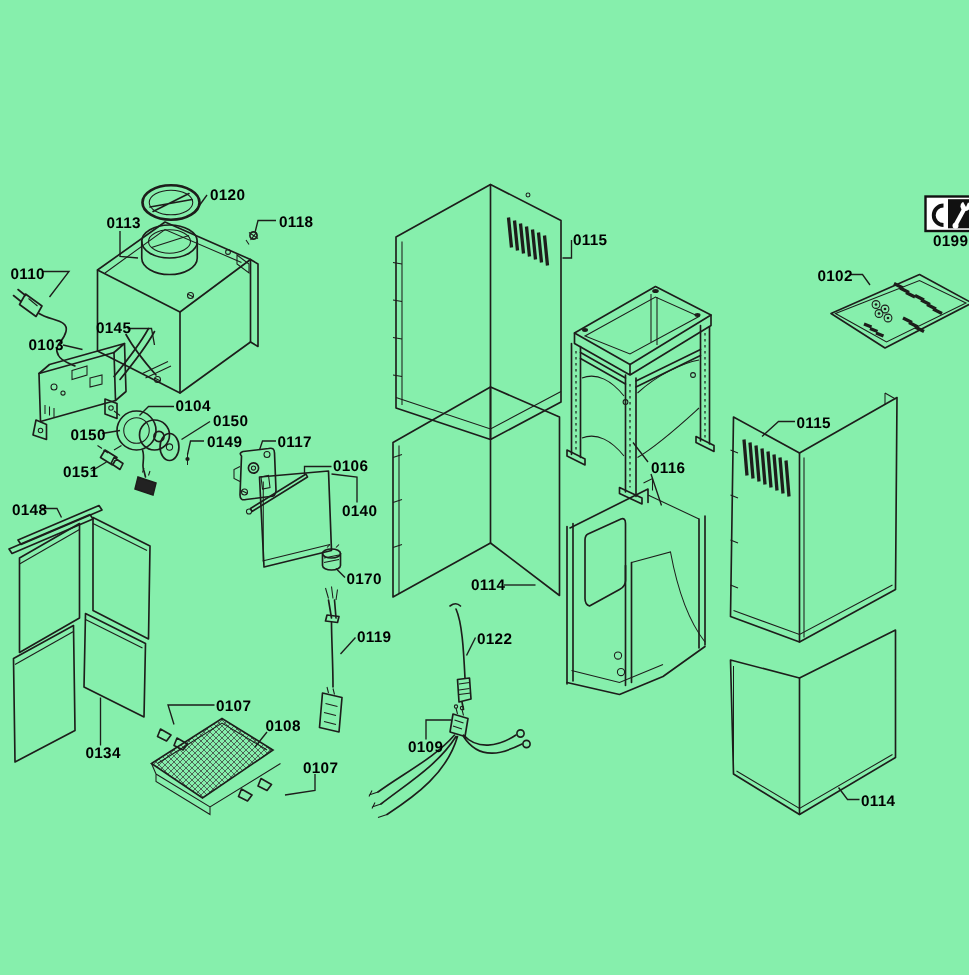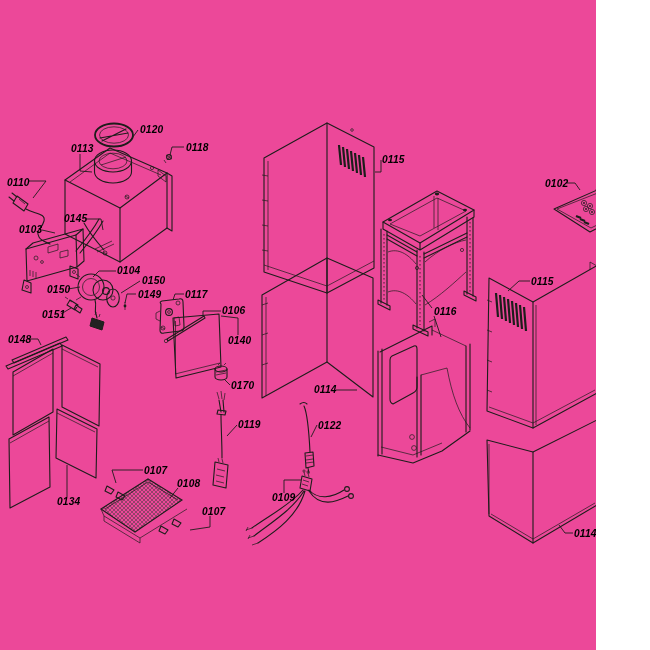--- a/index.html
+++ b/index.html
@@ -1,17 +1,17 @@
 <!DOCTYPE html>
 <html><head>
 <meta charset="utf-8">
 <style>
   html,body{margin:0;padding:0;background:#ffffff;}
-  .stage{position:relative;width:596px;height:650px;background:#ec4899;overflow:hidden;
-         font-family:"Liberation Sans",sans-serif;font-style:italic;}
+  .stage{position:relative;width:646px;height:650px;background:#86efac;overflow:hidden;
+         font-family:"Liberation Sans",sans-serif;}
   svg{position:absolute;left:0;top:0;}
   .ln{stroke:#1d1d1b;stroke-width:1.1;fill:none;stroke-linecap:round;stroke-linejoin:round;}
   .thin{stroke:#1d1d1b;stroke-width:.7;fill:none;}
   .thick{stroke:#1d1d1b;stroke-width:1.8;fill:none;}
   .lead{stroke:#1d1d1b;stroke-width:.9;fill:none;}
   .dot{fill:#1d1d1b;stroke:none;}
   .dash{stroke:#1d1d1b;stroke-width:.8;fill:none;stroke-dasharray:1.6 2.4;}
   .bar{stroke:#1d1d1b;stroke-width:2.2;fill:none;}
   .lbl{font-family:"Liberation Sans",sans-serif;font-weight:700;font-size:10.2px;fill:#000;letter-spacing:.2px;}
 </style>

